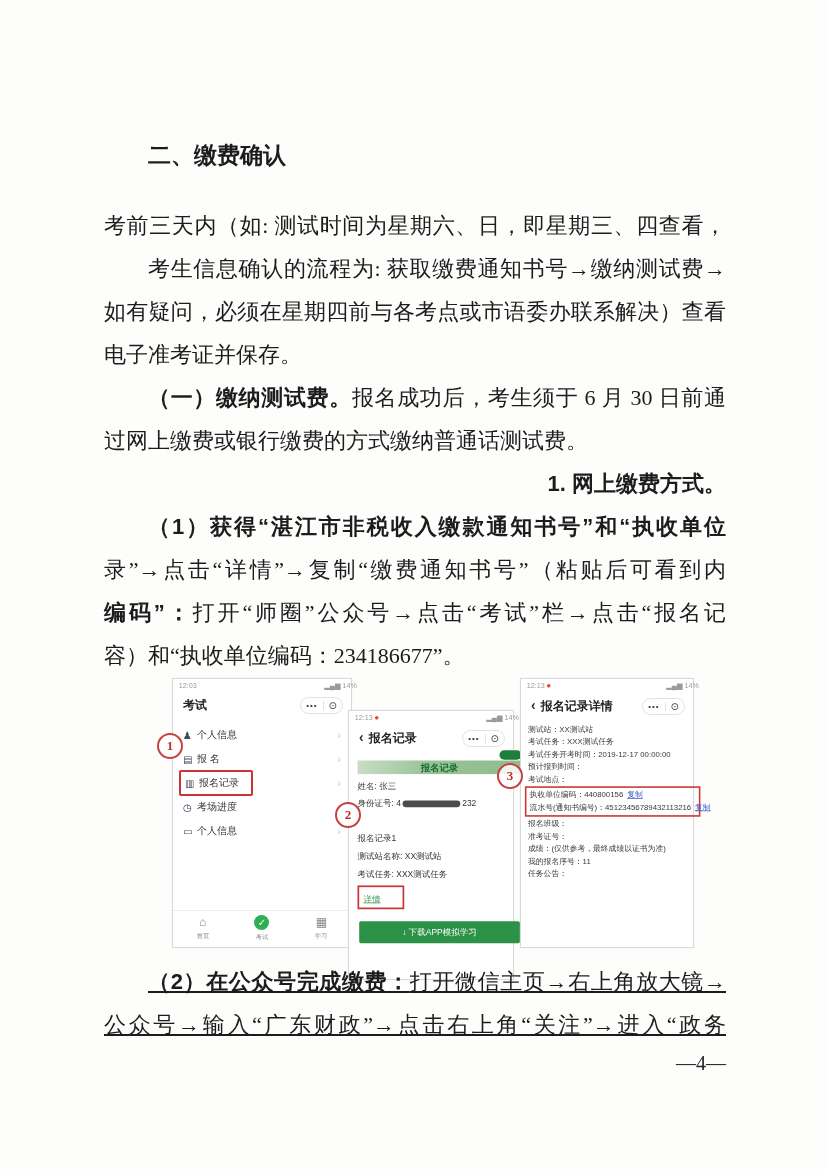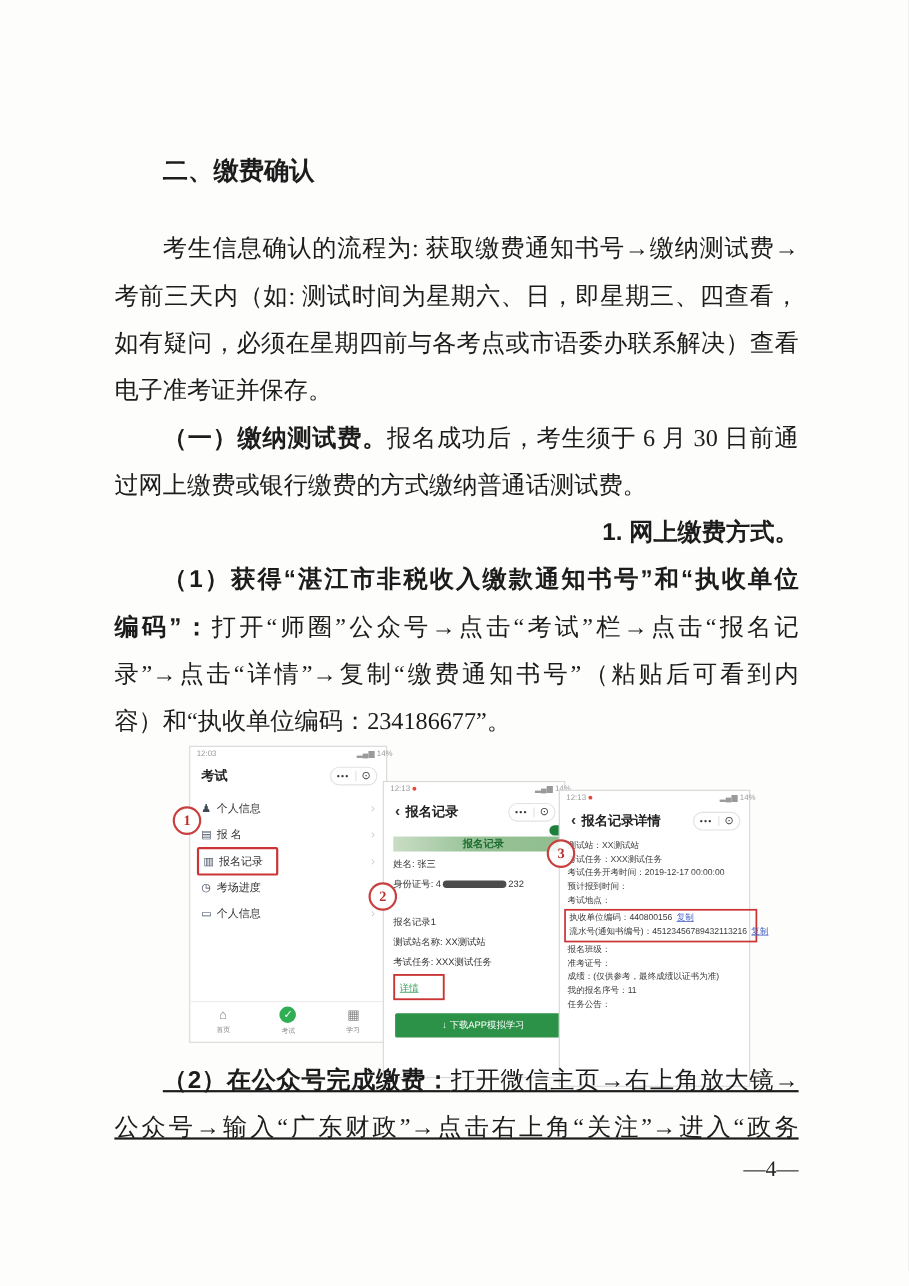--- a/index.html
+++ b/index.html
@@ -15,21 +15,21 @@
   .docline b{font-family:"Liberation Sans","DejaVu Sans",sans-serif;font-weight:bold;}
   .pagenum{position:absolute;left:104px;top:1052px;width:622px;text-align:right;
            font-size:20px;color:#222;}
   
   .phones{position:absolute;left:104px;top:675px;width:622px;height:285px;}
   .phone{position:absolute;top:3px;background:#fff;border:1px solid #d9d9d9;
          font-family:"Liberation Sans","DejaVu Sans",sans-serif;color:#333;
          display:flex;flex-direction:column;box-shadow:0 0 2px rgba(0,0,0,.05);}
   #phone1{left:59px;width:178px;height:268px;margin-left:9px;}
   #phone2{left:244px;width:164px;height:268px;margin-top:32px;}
-  #phone3{left:404px;width:172px;height:268px;margin-top:40px;}
+  #phone3{left:416px;width:172px;height:268px;}
   .p-status{height:13px;display:flex;justify-content:space-between;align-items:center;
             padding:2px 8px 0 8px;font-size:10px;color:#9a9a9a;
             transform:scale(0.72);transform-origin:0 0;width:139%;}
   .p-status .dot{display:inline-block;width:5px;height:5px;border-radius:50%;
                  background:#e04b3a;margin-left:3px;vertical-align:middle;}
   .p-header{display:flex;align-items:center;justify-content:space-between;
             padding:3px 8px 5px 10px;}
   .p-title{font-size:12px;font-weight:bold;color:#222;white-space:nowrap;}
   .back{font-size:14px;color:#333;margin-right:5px;font-weight:bold;}
   .capsule{display:flex;align-items:center;border:1px solid #e2e2e2;border-radius:9px;
@@ -80,30 +80,30 @@
   #c3{left:393px;top:88px;}
 </style>
 </head>
 <body>
 
 <div class="page">
 
   <div class="doc-block" style="top:142px;">
     <div class="doc-heading">二、缴费确认</div>
     <div id="lines1">
+        <div class="docline j"><span>考前三天内（如: 测试时间为星期六、日，即星期三、四查看，</span></div>
         <div class="docline ind j"><span>考生信息确认的流程为: 获取缴费通知书号→缴纳测试费→</span></div>
-        <div class="docline j"><span>考前三天内（如: 测试时间为星期六、日，即星期三、四查看，</span></div>
         <div class="docline j"><span>如有疑问，必须在星期四前与各考点或市语委办联系解决）查看</span></div>
         <div class="docline"><span>电子准考证并保存。</span></div>
         <div class="docline ind j"><b>（一）缴纳测试费。</b><span>报名成功后，考生须于 6 月 30 日前通</span></div>
         <div class="docline"><span>过网上缴费或银行缴费的方式缴纳普通话测试费。</span></div>
         <div class="docline ind"><b>1. 网上缴费方式。</b></div>
         <div class="docline ind j"><b>（1）获得“湛江市非税收入缴款通知书号”和“执收单位</b></div>
+        <div class="docline j"><span>录”→点击“详情”→复制“缴费通知书号”（粘贴后可看到内</span></div>
         <div class="docline j"><b>编码”：</b><span>打开“师圈”公众号→点击“考试”栏→点击“报名记</span></div>
-        <div class="docline j"><span>录”→点击“详情”→复制“缴费通知书号”（粘贴后可看到内</span></div>
         <div class="docline"><span>容）和“执收单位编码：234186677”。</span></div>
       </div>
   </div>
 
   <div class="phones">
 
     <div class="phone" id="phone1">
       <div class="p-status">
         <span>12:03</span>
         <span>▂▄▆ 14%</span>

